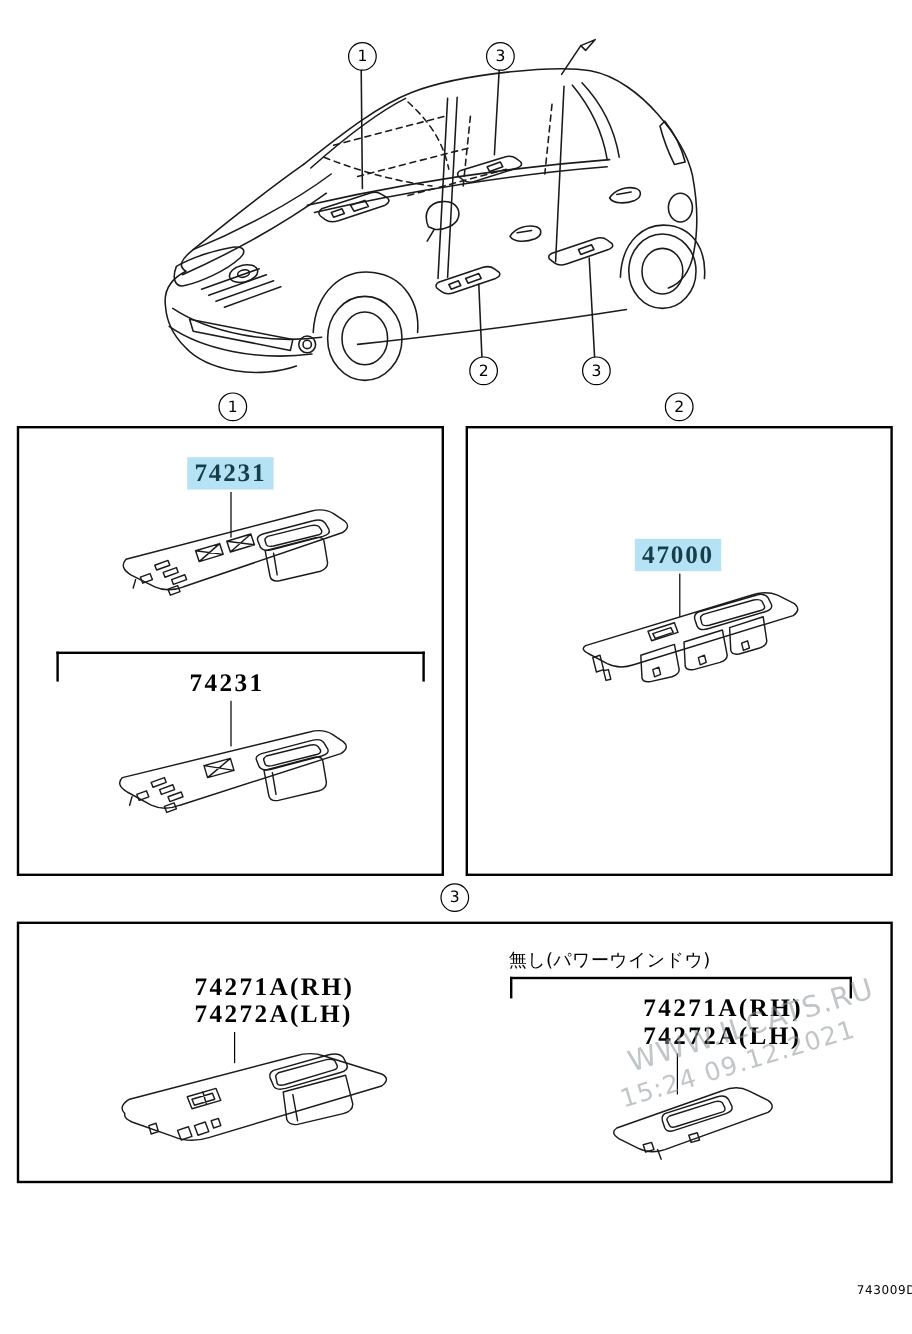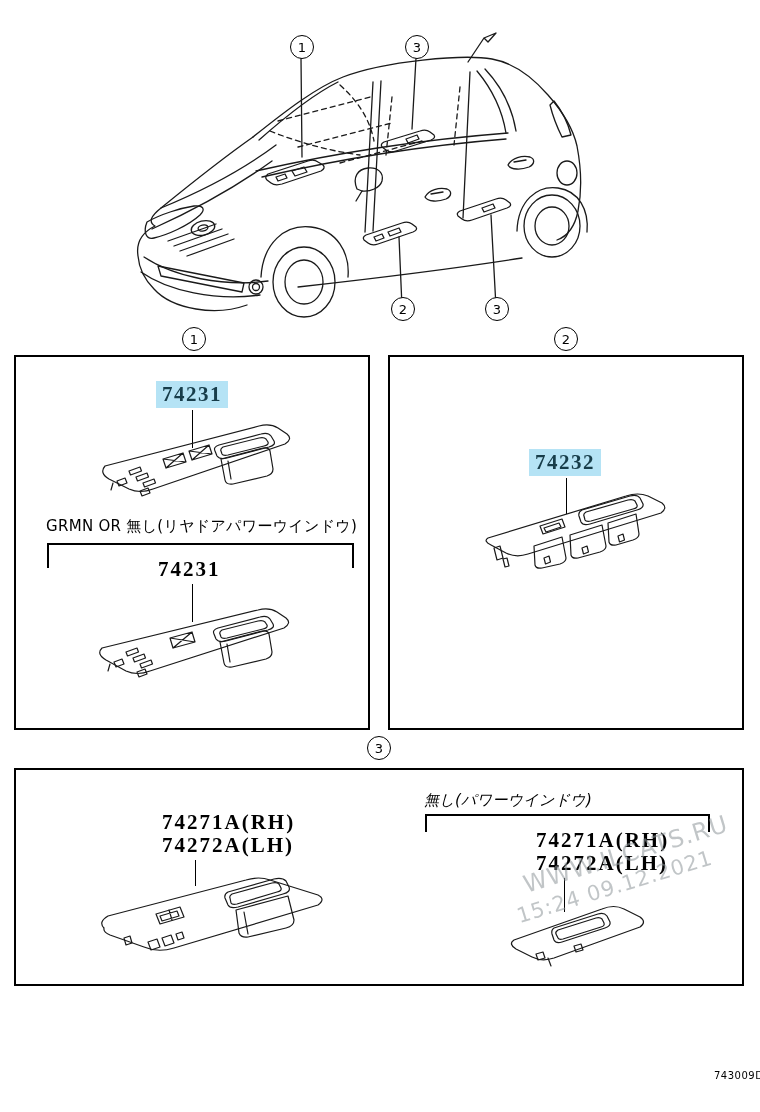--- a/index.html
+++ b/index.html
@@ -143,42 +143,41 @@
       <path d="M70,46 L90,40 L93,49 L73,55 Z M70,46 L93,49 M90,40 L73,55"></path>
       <path d="M96,38 L116,32 L119,41 L99,47 Z M96,38 L119,41 M116,32 L99,47"></path>
       <path d="M126,32 L168,21 Q175,19 178,23 L181,28 Q183,32 176,34 L134,45 Q127,47 124,43 L122,38 Q120,34 126,32 Z"></path>
       <path d="M130,34 L166,25 Q171,24 173,26 L175,29 Q176,32 171,33 L135,42 Q130,43 129,41 L128,38 Q127,36 130,34 Z"></path>
       <path d="M128,46 L170,35 Q176,34 177,38 L180,56 Q180,61 174,63 L140,71 Q133,72 132,67 Z"></path>
       <path d="M135,48 L138,66"></path>
       <path d="M24,68 l8,-3 2,5 -8,3 Z M47,78 l8,-3 2,5 -8,3 Z M20,70 l-2,7"></path>
     </g>
   </svg>
 
-  <div class="spec" style="left:46px;top:517px;">GRMN OR 無し(リヤドアパワーウインドウ)</div>
   <div class="bracket" style="left:47px;top:543px;width:303px;height:23px;"></div>
 
   <div class="pn" style="left:158px;top:558px;">74231</div>
   <div class="leader" style="left:192px;top:584px;height:38px;"></div>
 
   <svg class="abs" style="left:90px;top:598px;" width="212" height="85" viewBox="0 0 212 85">
     <g stroke="#1a1a1a" stroke-width="1.2" fill="none" stroke-linejoin="round" stroke-linecap="round">
       <path d="M12,50 L168,12 Q179,9 187,14 L196,20 Q202,25 194,30 L60,73 Q47,78 36,73 L16,62 Q6,56 12,50 Z"></path>
       <path d="M36,54 l11,-4 1.5,4 -11,4 Z M43,60 l11,-4 1.5,4 -11,4 Z M50,66 l11,-4 1.5,4 -11,4 Z"></path>
       <path d="M80,40 L102,34 L105,44 L83,50 Z M80,40 L105,44 M102,34 L83,50"></path>
       <path d="M128,30 L170,19 Q177,17 180,21 L183,26 Q185,30 178,32 L136,43 Q129,45 126,41 L124,36 Q122,32 128,30 Z"></path>
       <path d="M132,32 L168,23 Q173,22 175,24 L177,27 Q178,30 173,31 L137,40 Q132,41 131,39 L130,36 Q129,34 132,32 Z"></path>
       <path d="M130,44 L172,33 Q178,32 179,36 L182,54 Q182,59 176,61 L142,69 Q135,70 134,65 Z"></path>
       <path d="M137,46 L140,64"></path>
       <path d="M24,64 l8,-3 2,5 -8,3 Z M47,74 l8,-3 2,5 -8,3 Z M20,66 l-2,7"></path>
     </g>
   </svg>
 
   <div class="secbox" style="left:388px;top:355px;width:352px;height:371px;"></div>
 
-  <div class="pn hl" style="left:529px;top:449px;">74232</div>
+  <div class="pn hl" style="left:529px;top:449px;">47000</div>
   <div class="leader" style="left:566px;top:478px;height:36px;"></div>
 
   <svg class="abs" style="left:478px;top:466px;" width="200" height="112" viewBox="0 0 200 112">
     <g stroke="#1a1a1a" stroke-width="1.2" fill="none" stroke-linejoin="round" stroke-linecap="round">
       <path d="M10,72 L148,30 Q160,26 170,30 L184,37 Q190,42 183,47 L50,88 Q38,92 28,87 L13,79 Q5,75 10,72 Z"></path>
       <path d="M62,60 L84,53 L87,61 L65,68 Z"></path>
       <path d="M66,62 L81,57 L83,61 L68,66 Z"></path>
       <path d="M104,44 L152,30 Q159,28 162,32 L165,38 Q166,42 159,44 L112,58 Q105,60 103,56 L101,50 Q100,46 104,44 Z"></path>
       <path d="M108,46 L150,34 Q155,33 157,35 L159,39 Q160,42 155,43 L113,55 Q108,56 107,54 L106,50 Q105,48 108,46 Z"></path>
       <path d="M56,80 L84,71 L88,92 Q88,96 82,98 L64,102 Q58,103 57,99 Z"></path>
@@ -203,21 +202,21 @@
       <path d="M60,50 L84,43 L88,53 L64,60 Z"></path>
       <path d="M64,52 L81,47 L83,52 L66,57 Z M73,46 L76,56"></path>
       <path d="M132,28 L178,15 Q186,13 190,17 L193,23 Q195,28 187,30 L142,43 Q134,45 132,41 L129,34 Q128,30 132,28 Z"></path>
       <path d="M136,30 L176,19 Q181,18 183,20 L185,24 Q186,27 181,28 L141,40 Q136,41 135,39 L134,34 Q133,32 136,30 Z"></path>
       <path d="M140,46 L192,32 L198,56 Q198,62 190,64 L152,73 Q145,74 143,69 Z"></path>
       <path d="M148,48 L152,70"></path>
       <path d="M52,78 l9,-3 3,8 -9,3 Z M66,74 l9,-3 3,8 -9,3 Z M80,70 l6,-2 2,6 -6,2 Z M28,74 l6,-2 2,7 -6,2 Z"></path>
     </g>
   </svg>
 
-  <div class="spec" style="left:424px;top:791px;font-style:italic;">無し(パワーウインドウ)</div>
+  <div class="spec" style="left:424px;top:791px;">無し(パワーウインドウ)</div>
   <div class="bracket" style="left:425px;top:814px;width:281px;height:16px;"></div>
 
   <div class="pn two-line" style="left:536px;top:829px;">
     <span>74271A(RH)</span>
     <span>74272A(LH)</span>
   </div>
   <div class="leader" style="left:564px;top:878px;height:34px;"></div>
 
   <svg class="abs" style="left:502px;top:894px;" width="155" height="78" viewBox="0 0 155 78">
     <g stroke="#1a1a1a" stroke-width="1.2" fill="none" stroke-linejoin="round" stroke-linecap="round">

